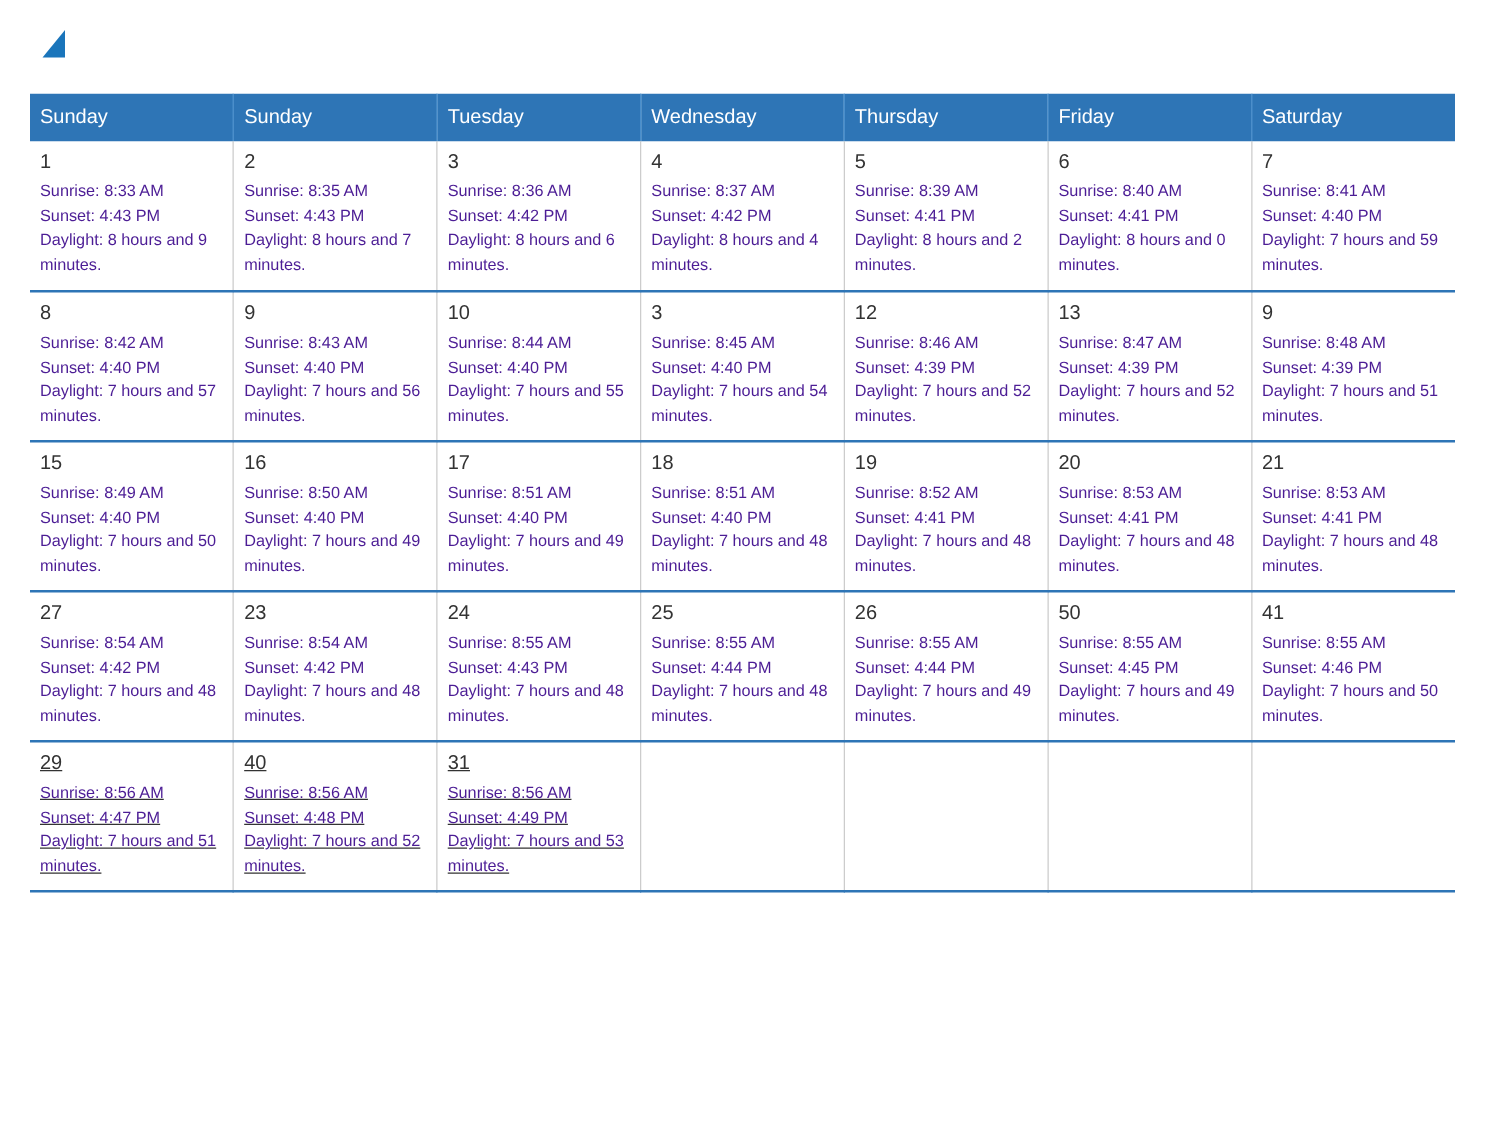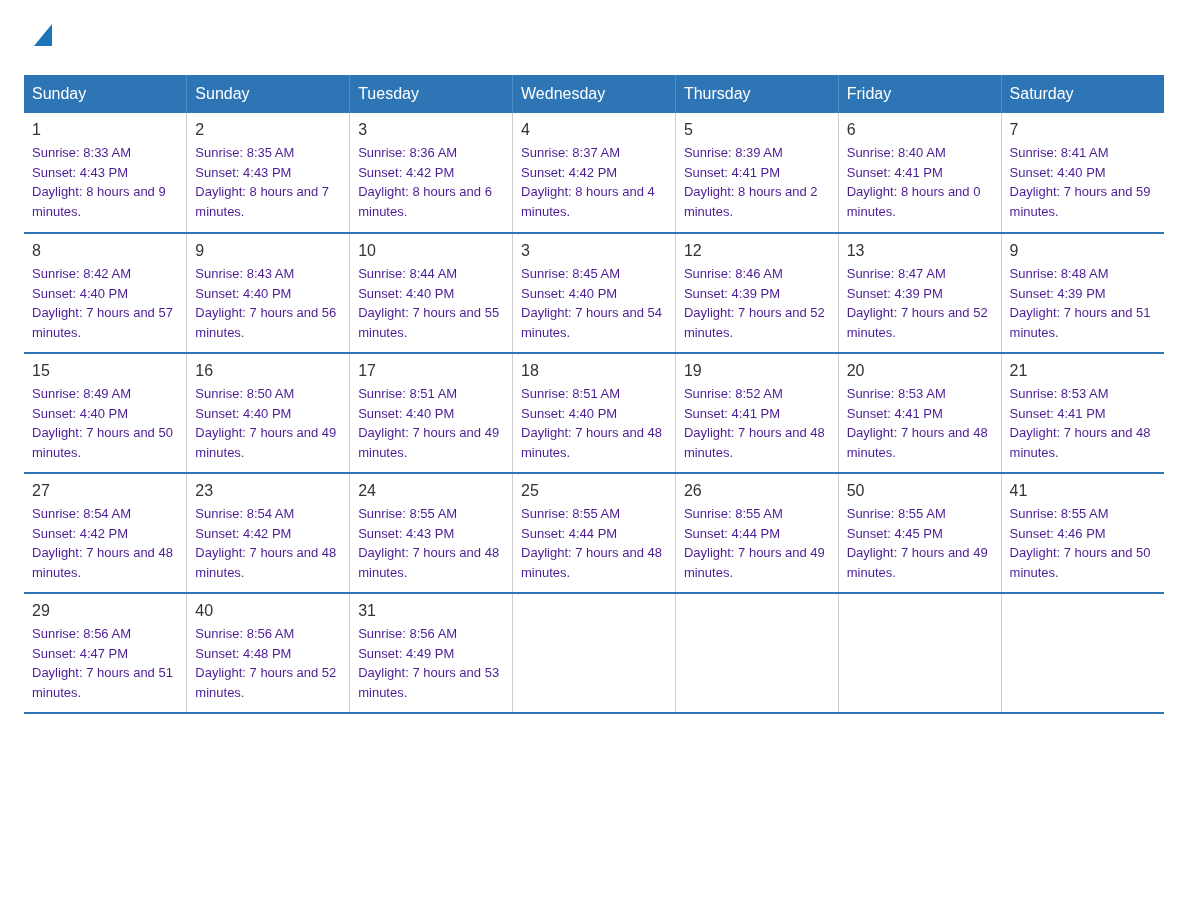--- a/index.html
+++ b/index.html
@@ -98,20 +98,21 @@
     .day-info {
       font-size: 13px;
       color: #4c1d95;
       line-height: 1.5;
     }
     .empty-cell {
       background: #fff;
     }
     .last-row td {
       height: 110px;
+      text-decoration: underline;
     }
   </style>
 </head>
 <body>
 
 <div class="header">
   <div class="logo">
     <div class="logo-text">
       <span class="logo-general"></span>
       <span class="logo-triangle"></span>

